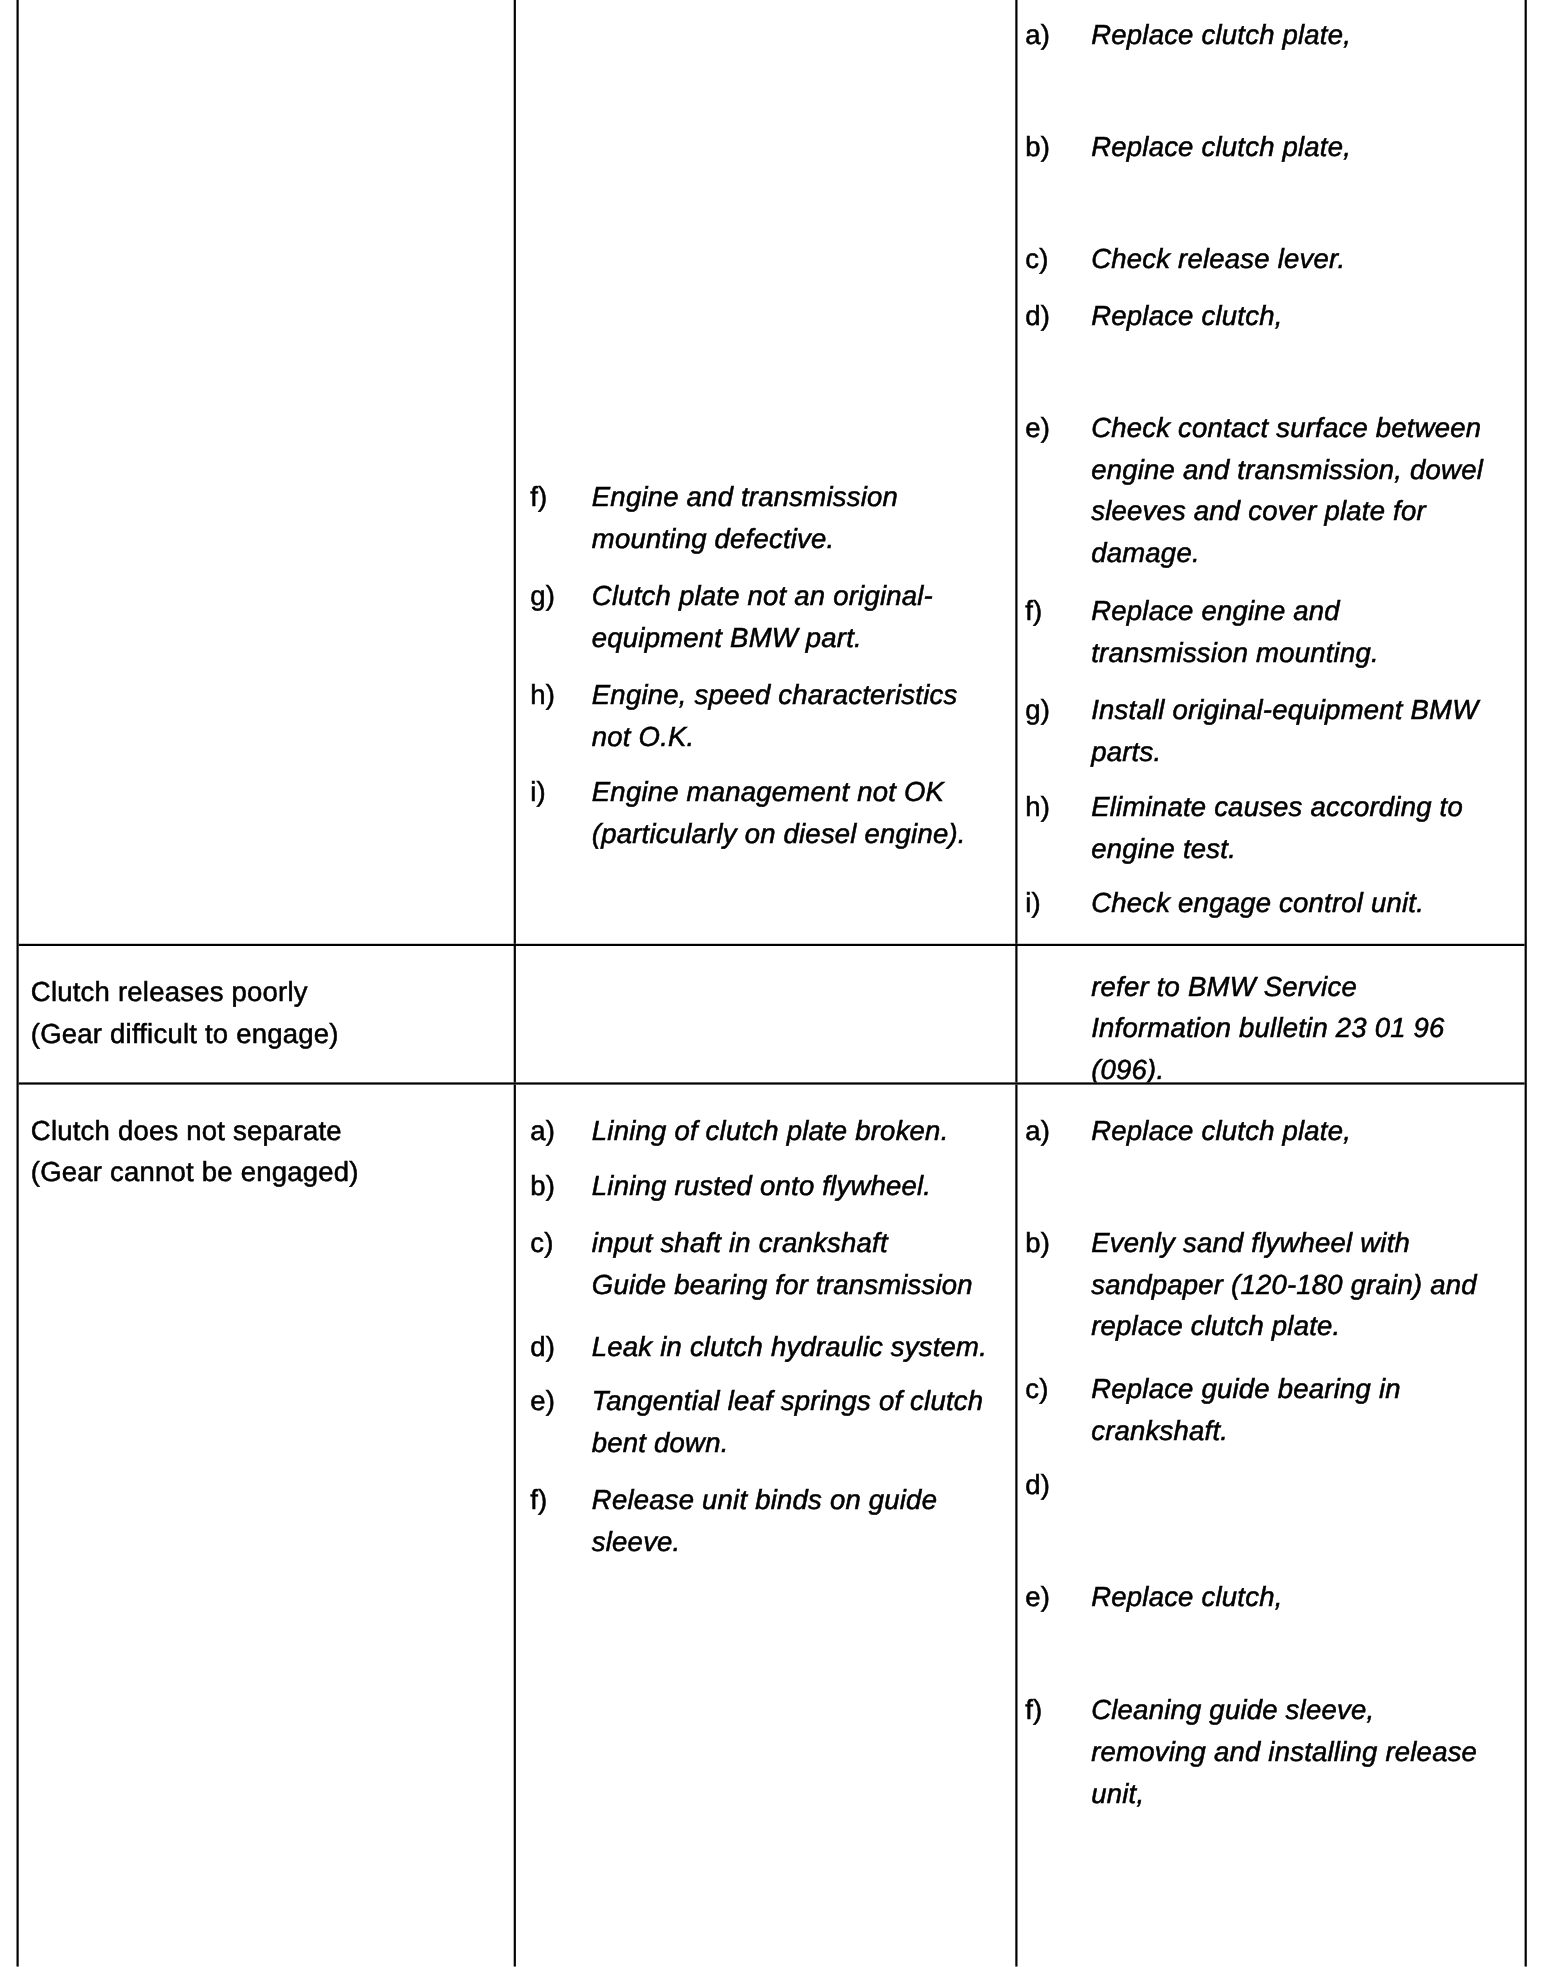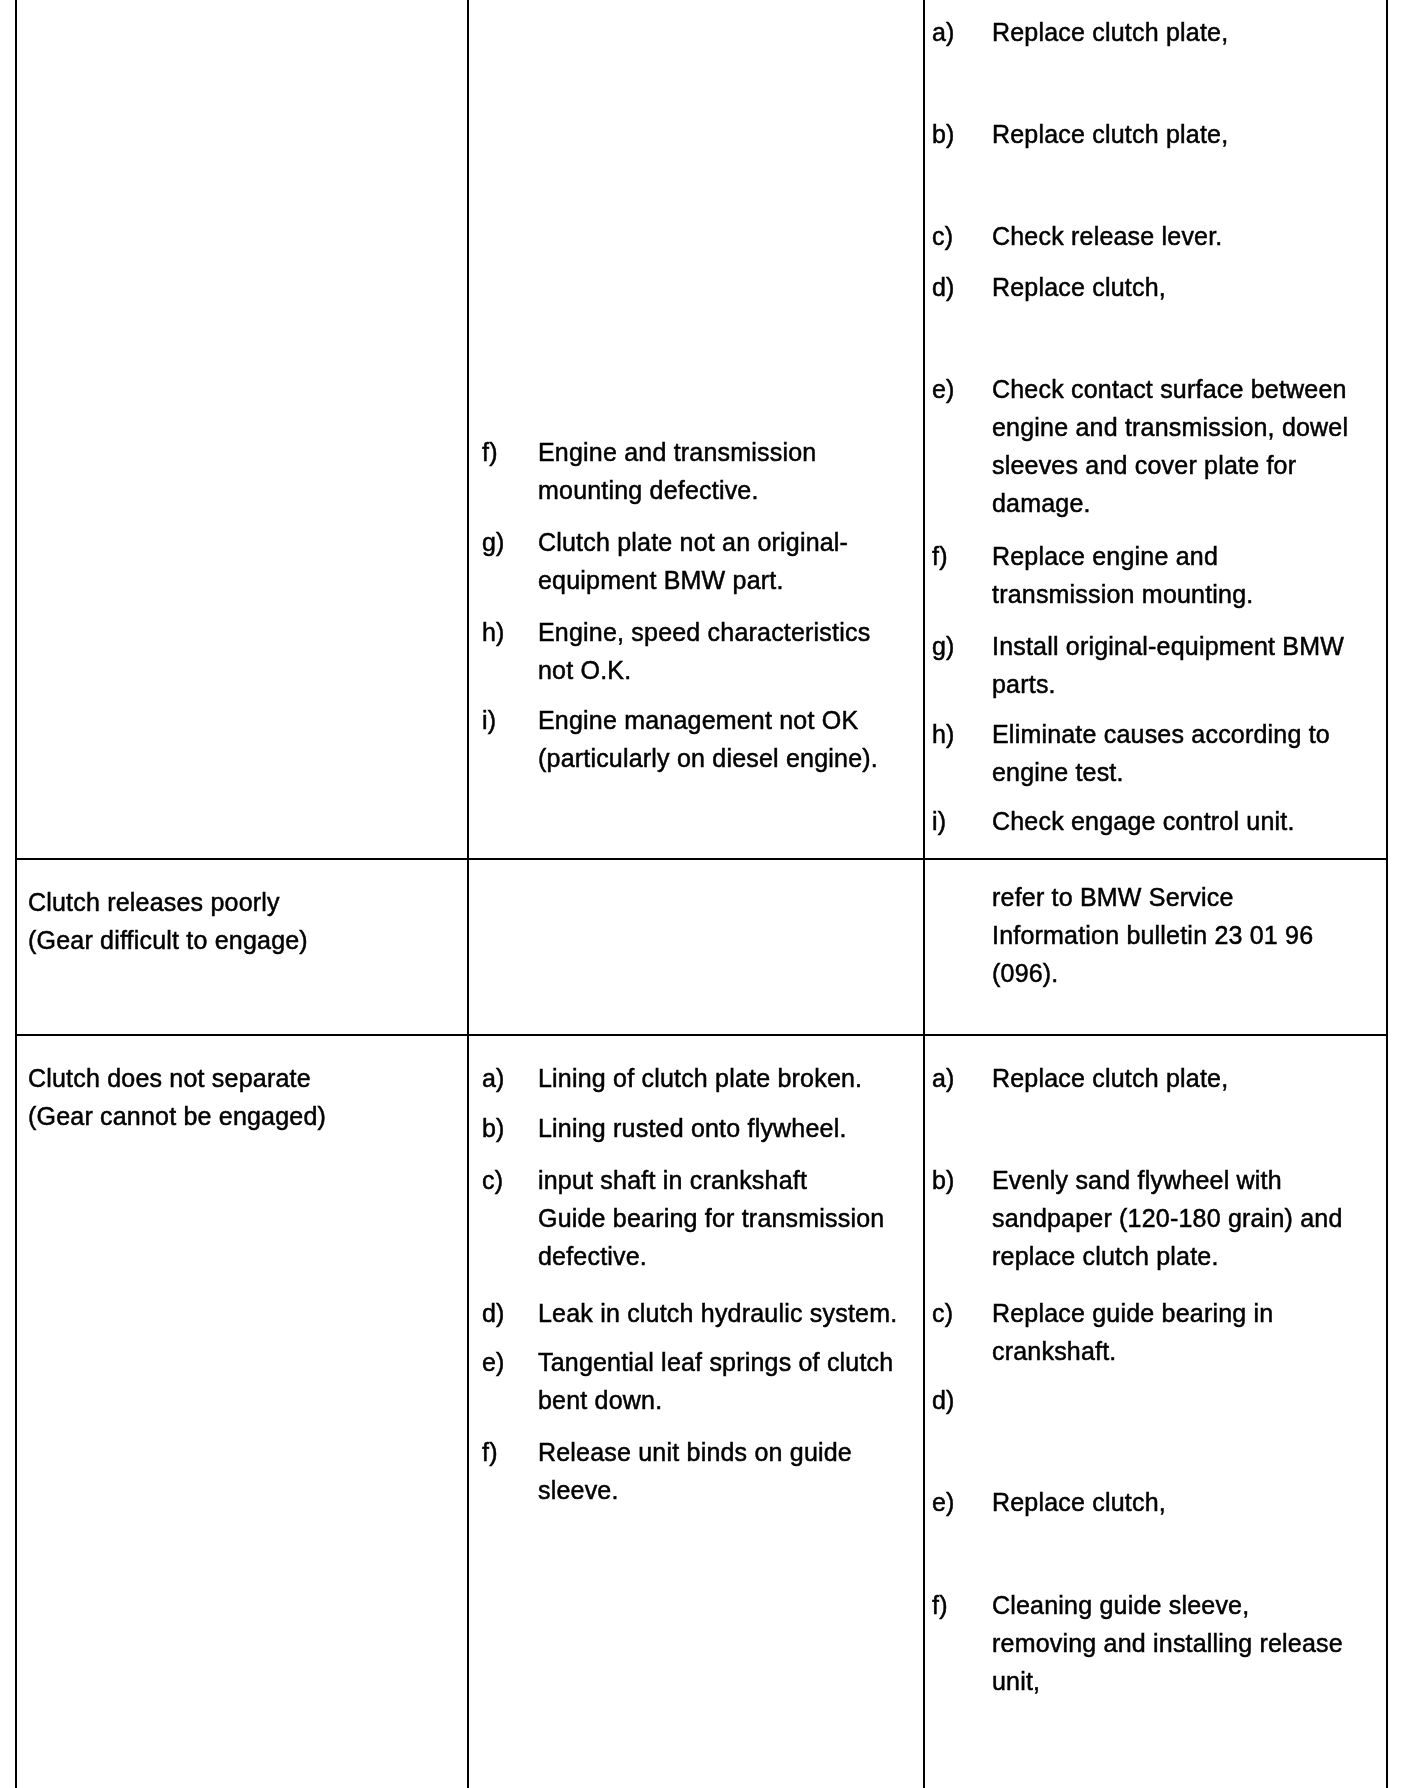--- a/index.html
+++ b/index.html
@@ -18,41 +18,41 @@
     top:0;
     width:1369px;
     border-left:2px solid #000;
     border-right:2px solid #000;
     border-bottom:5px solid #000;
     box-sizing:content-box;
   }
   .trow{display:flex;box-sizing:border-box;}
   .trow.bordered{border-top:2px solid #000;}
   .row1{height:858px;}
-  .row2{height:176px;}
+  .row2{height:126px;}
   .row3{height:972px;}
   .cell{box-sizing:border-box;overflow:hidden;}
   .c1{width:452px;border-right:2px solid #000;}
   .c2{width:456px;border-right:2px solid #000;}
   .c3{flex:1;}
   .txt{
     font-size:25px;
     line-height:38px;
     letter-spacing:0.2px;
     -webkit-text-stroke:0.5px #000;
   }
   .problem{padding:23px 8px 0 11px;}
   .problem .pline{line-height:38px;}
   .item{display:flex;align-items:flex-start;}
   .c2 .item{padding-left:13px;}
   .c2 .letter{flex:0 0 56px;}
   .c3 .item{padding-left:7px;}
   .c3 .letter{flex:0 0 60px;}
   .letter{line-height:38px;}
-  .lines{flex:1;padding-right:20px;}
+  .lines{flex:1;padding-right:20px;font-style:italic;}
   .lines div{line-height:38px;white-space:nowrap;}
 </style>
 </head>
 <body>
 
 <div class="page">
   <div class="ttable txt">
 
     <div class="trow row1">
       <div class="cell c1 problem"></div>
@@ -187,21 +187,20 @@
           <span class="letter">b)</span>
           <div class="lines">
             <div>Lining rusted onto flywheel.</div>
           </div>
         </div>
         <div class="item" style="margin-top:14px">
           <span class="letter">c)</span>
           <div class="lines">
             <div>input shaft in crankshaft</div>
             <div>Guide bearing for transmission</div>
-            <div>defective.</div>
           </div>
         </div>
         <div class="item" style="margin-top:19px">
           <span class="letter">d)</span>
           <div class="lines">
             <div>Leak in clutch hydraulic system.</div>
           </div>
         </div>
         <div class="item" style="margin-top:11px">
           <span class="letter">e)</span>

